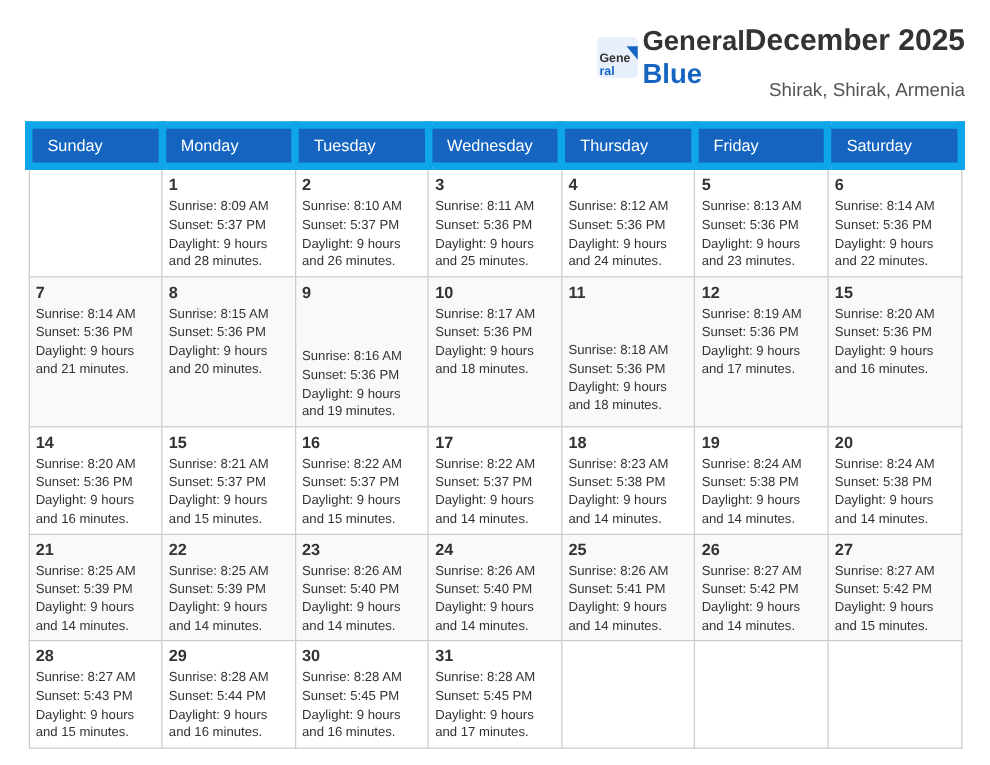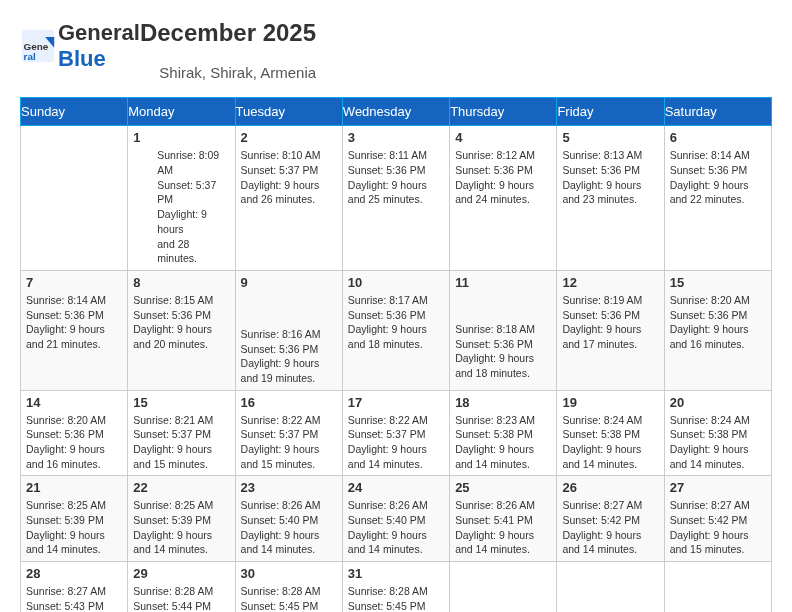--- a/index.html
+++ b/index.html
@@ -5,21 +5,21 @@
     * { box-sizing: border-box; margin: 0; padding: 0; }
     body {
       font-family: Arial, sans-serif;
       background: #fff;
       width: 792px;
       min-height: 612px;
       padding: 20px;
     }
     .header {
       display: flex;
-      justify-content: flex-start;
+      justify-content: flex-end;
       align-items: flex-start;
       margin-bottom: 16px;
     }
     .logo {
       display: flex;
       align-items: center;
       font-size: 22px;
       font-weight: bold;
     }
     .logo-general { color: #333; }
@@ -44,25 +44,25 @@
       margin-top: 18px;
     }
     table {
       width: 100%;
       border-collapse: collapse;
       font-size: 11px;
     }
     thead tr th {
       background-color: #1565c0;
       color: #fff;
-      padding: 6px 0;
+      padding: 6px 12px;
       text-align: left;
       font-size: 13px;
       font-weight: normal;
-      border: 1px solid #0ea5e9;
+      border: 6px solid #0ea5e9;
     }
     tbody tr td {
       border: 1px solid #ccc;
       vertical-align: top;
       padding: 4px 5px;
       min-height: 80px;
       width: calc(100% / 7);
     }
     .day-number {
       font-size: 13px;
@@ -114,21 +114,21 @@
         <th>Thursday</th>
         <th>Friday</th>
         <th>Saturday</th>
       </tr>
   </thead>
   <tbody id="calendar-body">
   <tr>
         <td class="empty-cell"></td>
         <td>
           <div class="day-number">1</div>
-          <div class="day-info" style="white-space: pre-line; margin-left: 24px;">Sunrise: 8:09 AM
+          <div class="day-info" style="white-space: pre-line;">Sunrise: 8:09 AM
 Sunset: 5:37 PM
 Daylight: 9 hours
 and 28 minutes.</div>
         </td>
         <td>
           <div class="day-number">2</div>
           <div class="day-info" style="white-space: pre-line;">Sunrise: 8:10 AM
 Sunset: 5:37 PM
 Daylight: 9 hours
 and 26 minutes.</div>

